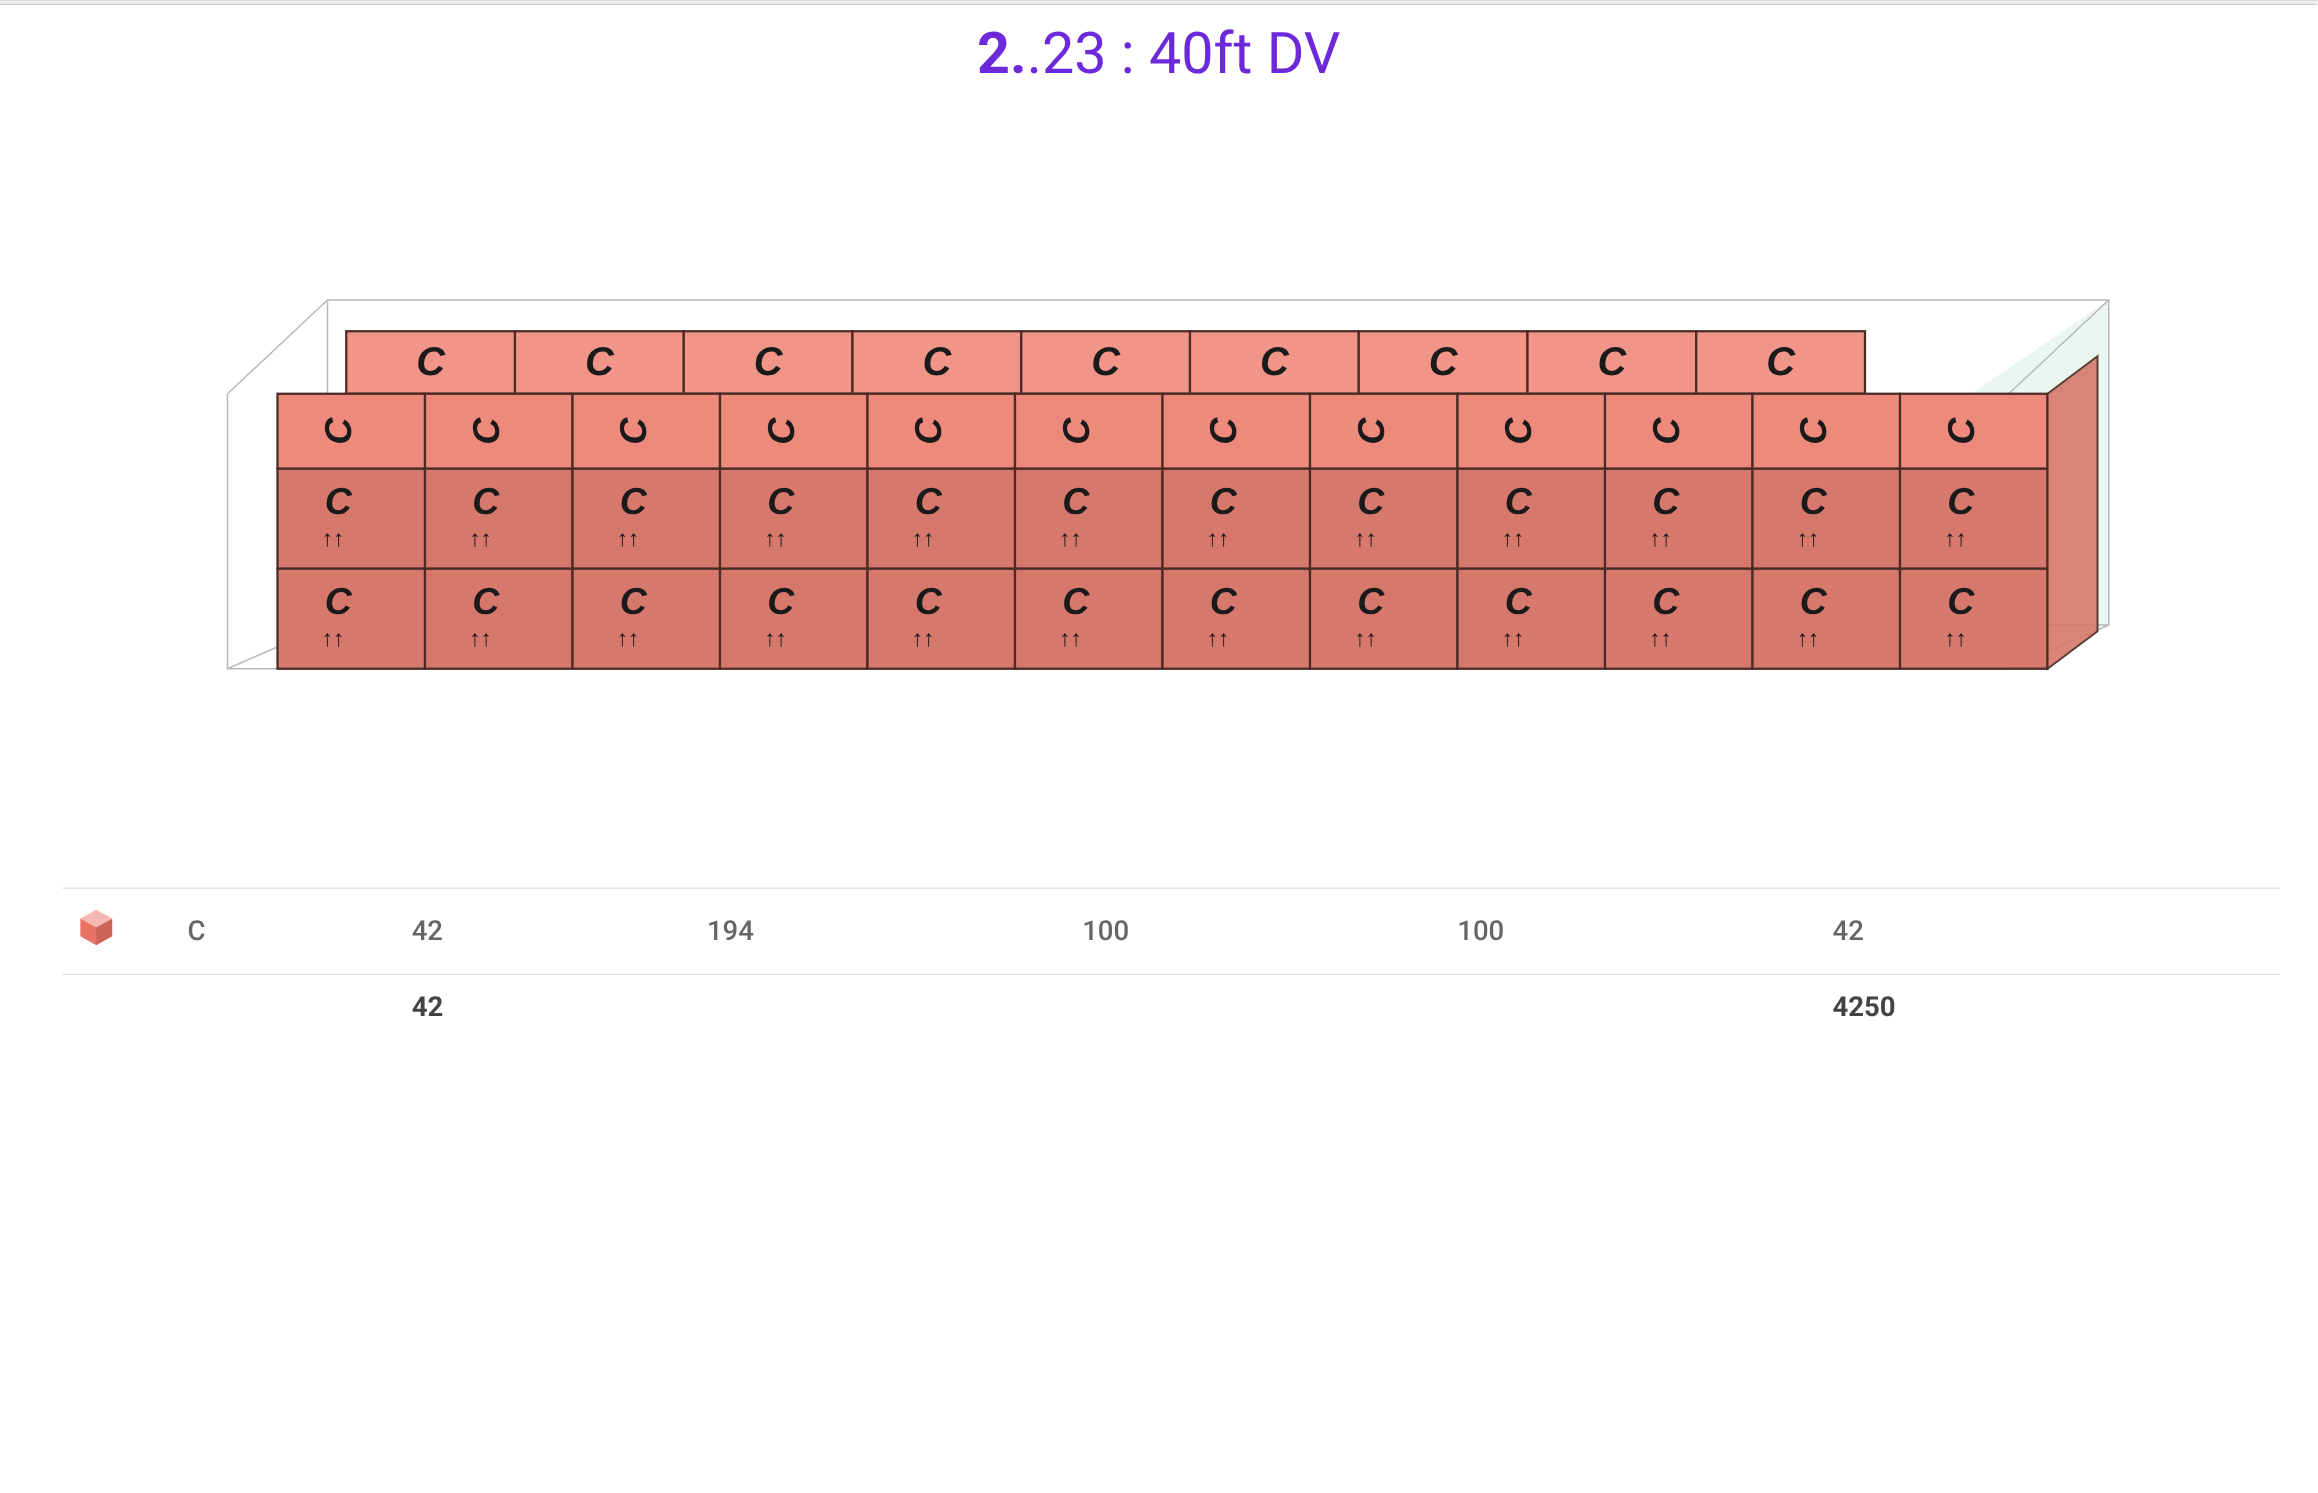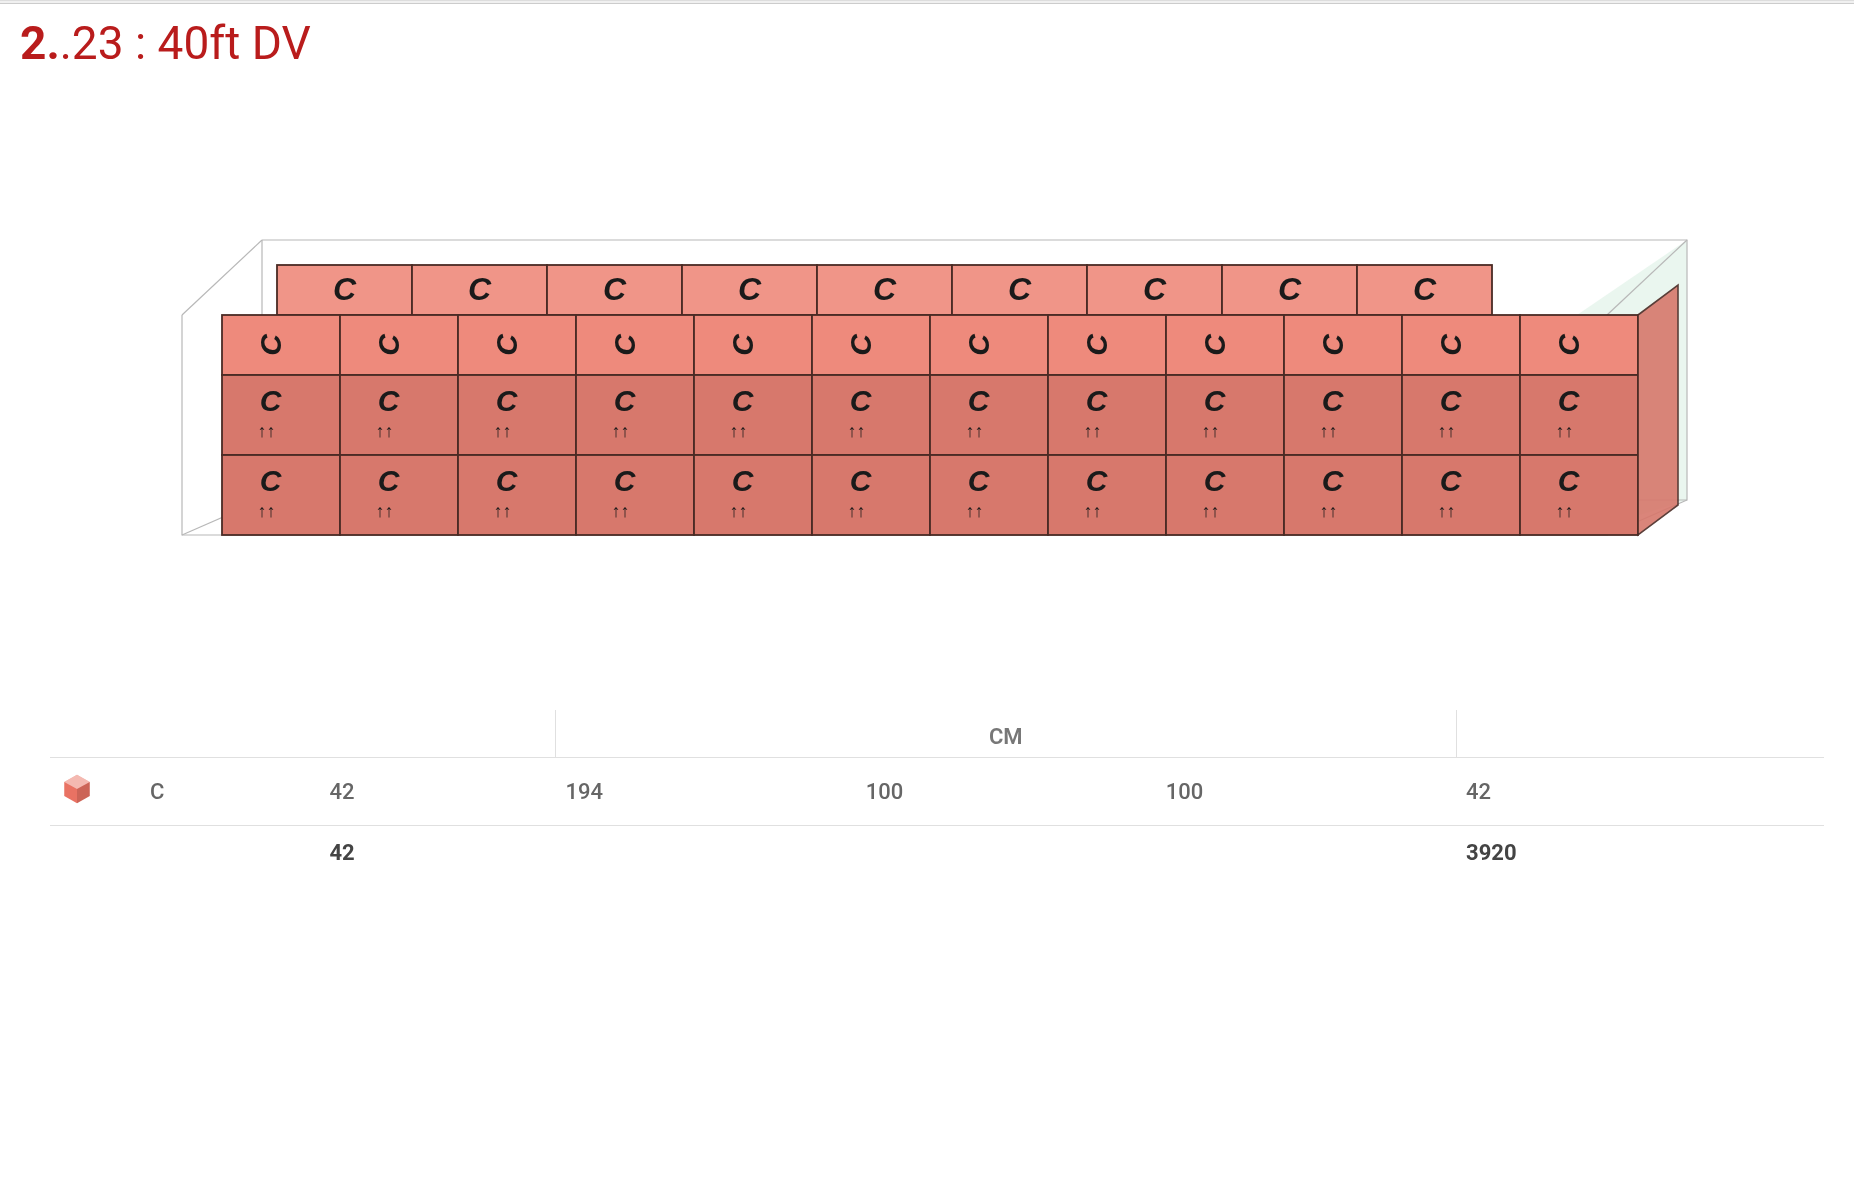--- a/index.html
+++ b/index.html
@@ -12,22 +12,23 @@
   .top-border {
     width: 100%;
     height: 4px;
     background: #f0f0f0;
     border-top: 1px solid #ddd;
     border-bottom: 1px solid #ccc;
   }
   .page-title {
     font-size: 46px;
     font-weight: 400;
-    color: #b91c1c;
+    color: #6d28d9;
     padding: 12px 20px 0 20px;
+    text-align: center;
   }
   .page-title .bold { font-weight: 700; }
 
   .viz-area {
     width: 100%;
     height: 640px;
     position: relative;
     display: flex;
     justify-content: center;
     align-items: center;
@@ -203,25 +204,20 @@
       <text x="1430.76" y="381" font-family="Arial" font-style="italic" font-weight="900" font-size="30" fill="#1a1a1a">C</text>
       <text x="1428.4" y="407" font-family="Arial" font-weight="700" font-size="18" fill="#1a1a1a">↑↑</text>
       <polygon points="1511,205 1551,175 1551,395 1511,425" fill="#d7786c" stroke="#4a2b25" stroke-width="1.6" opacity="0.9"></polygon>
       <polygon points="1393,205 1511,205 1551,175 1433,175" fill="#ee8a7c" stroke="#4a2b25" stroke-width="1.6" opacity="0"></polygon>
     </svg>
 </div>
 
 <div class="table-wrap">
   <table>
     <thead>
-      <tr class="cm-header">
-        <th colspan="3"></th>
-        <th colspan="3" class="vert-border-left vert-border-right">CM</th>
-        <th></th>
-      </tr>
     </thead>
     <tbody id="table-body">
     <tr class="item-row">
       <td class="icon-cell">
         <svg class="cube-icon" viewBox="0 0 24 24">
           <path fill="#e97263" d="M12 2 L21 7 L21 17 L12 22 L3 17 L3 7 Z"></path>
           <path fill="#ffffff" opacity="0.5" d="M12 2 L21 7 L12 12 L3 7 Z"></path>
           <path fill="#000000" opacity="0.12" d="M12 12 L21 7 L21 17 L12 22 Z"></path>
         </svg>
       </td>
@@ -232,17 +228,17 @@
       <td>100</td>
       <td>42</td>
         </tr>
         <tr class="total-row">
     <td></td>
           <td></td>
     <td>42</td>
     <td></td>
           <td></td>
           <td></td>
-    <td>3920</td>
+    <td>4250</td>
         </tr>
       </tbody>
   </table>
 </div>
 
 </body></html>

